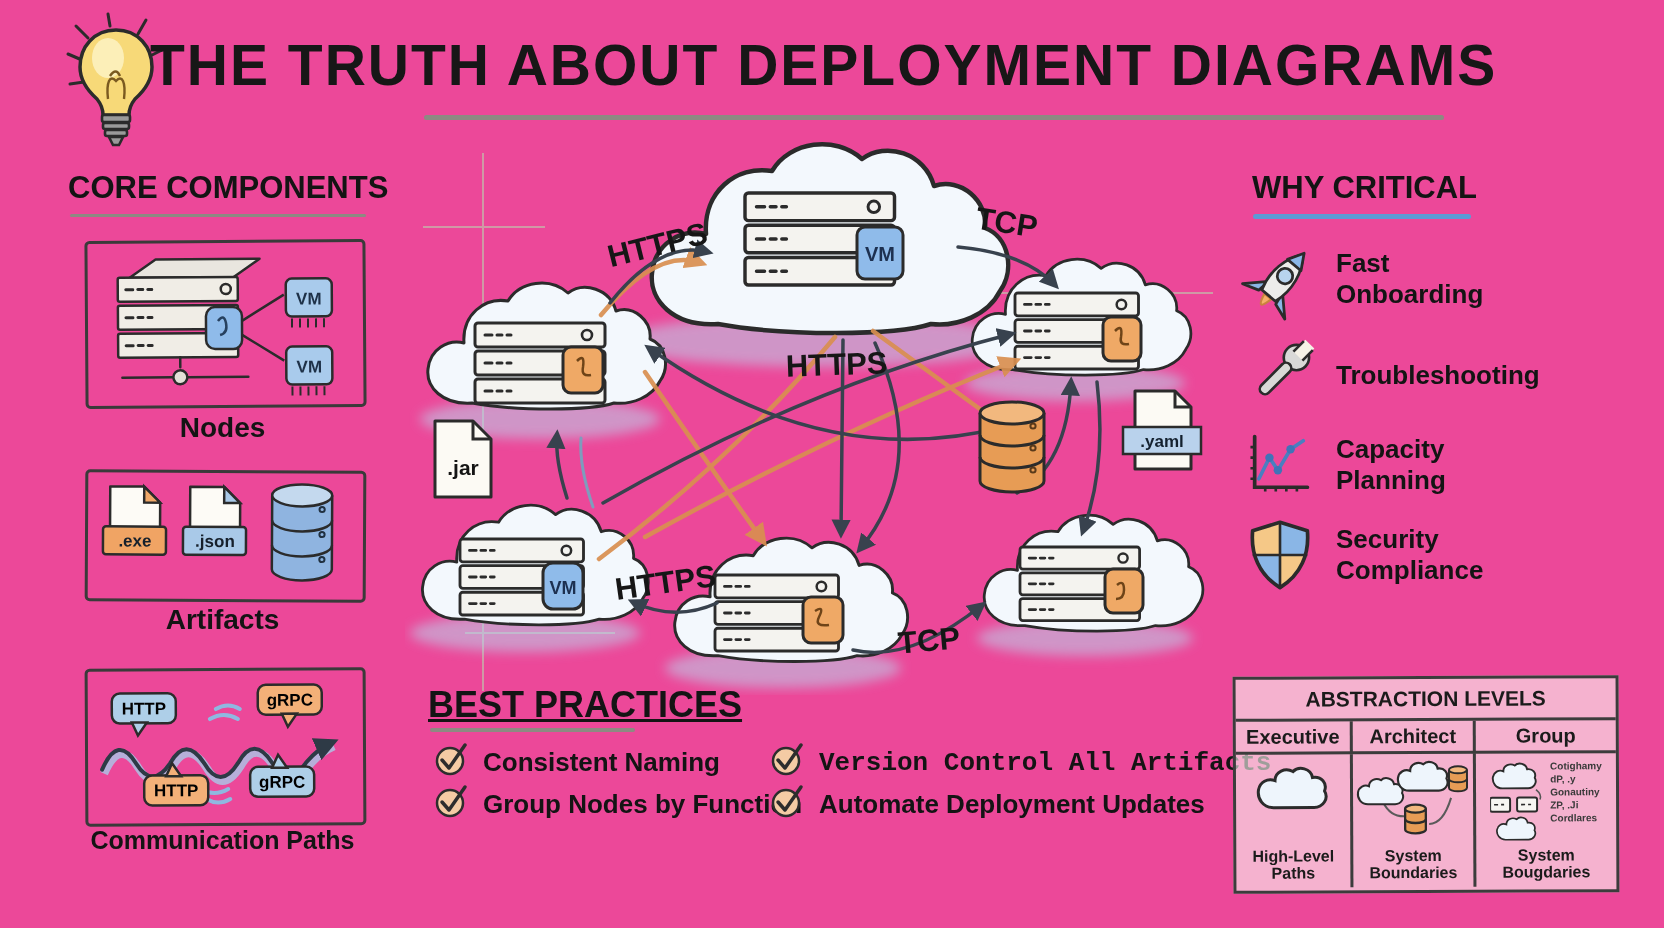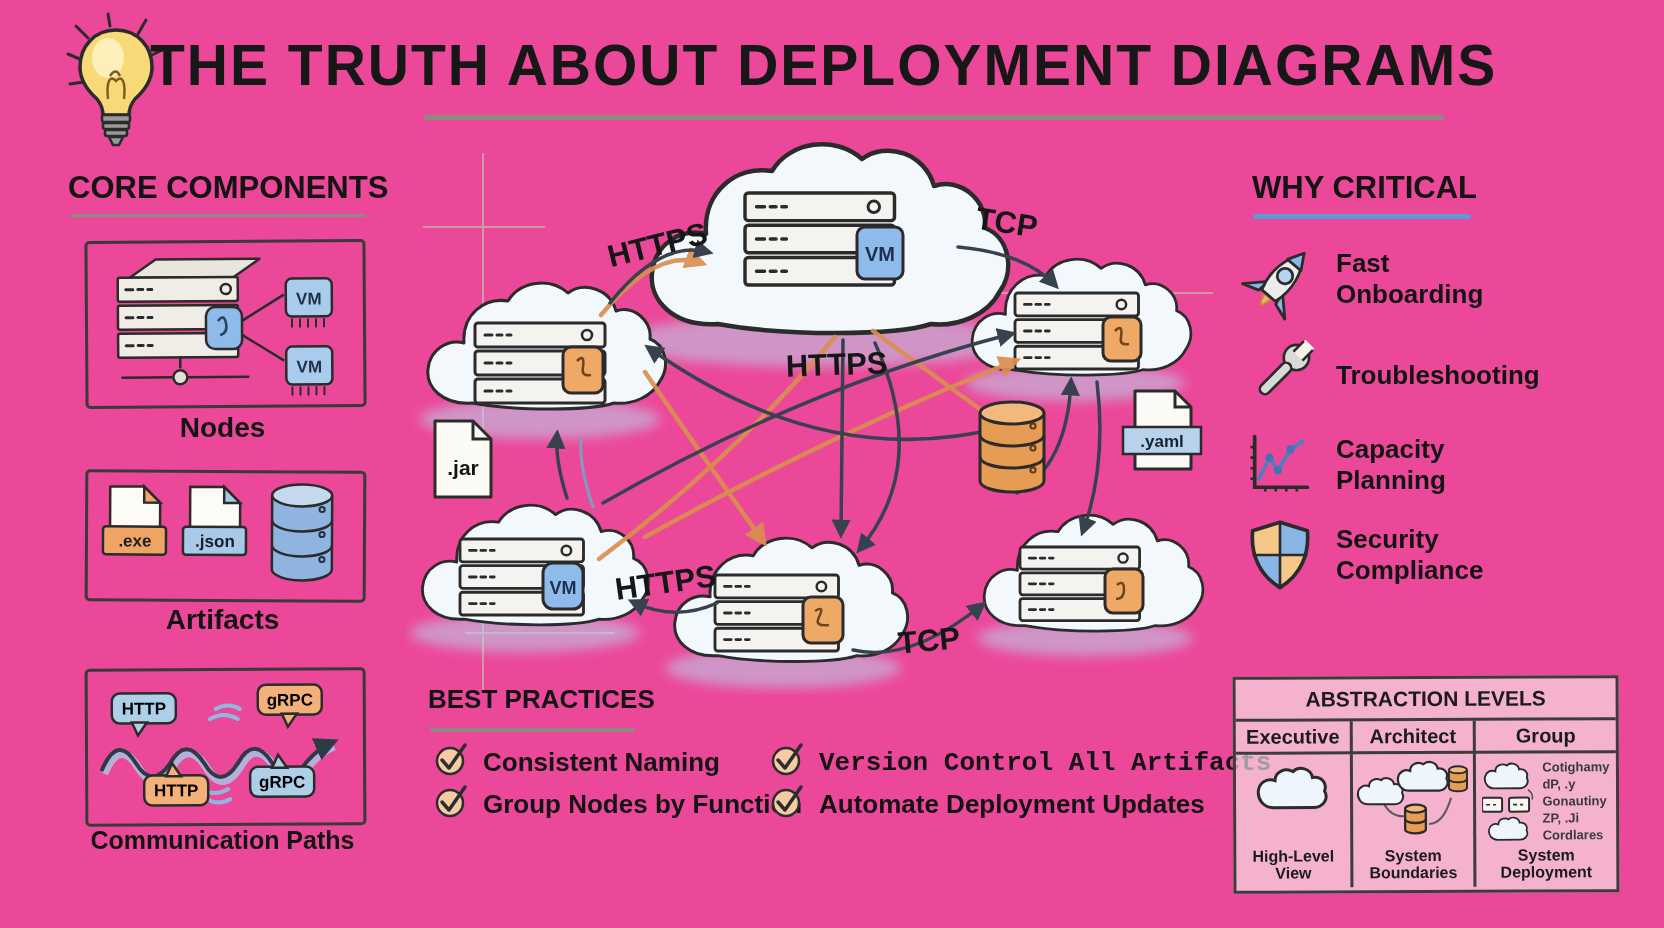--- a/index.html
+++ b/index.html
@@ -24,21 +24,21 @@
   .atable{border:3px solid #3c3c3c;background:rgba(252,250,244,.6);transform:rotate(-0.25deg);}
   .t-cap{height:39px;border-bottom:3px solid #3c3c3c;display:flex;align-items:center;justify-content:center;
          font-size:21px;font-weight:700;}
   .t-row{display:flex;}
   .t-h{height:33px;display:flex;align-items:center;justify-content:center;font-size:20px;font-weight:700;
        border-right:3px solid #3c3c3c;box-sizing:border-box;border-bottom:3px solid #3c3c3c;}
   .t-c{height:133px;display:flex;flex-direction:column;align-items:center;justify-content:flex-start;
        border-right:3px solid #3c3c3c;box-sizing:border-box;padding-top:6px;}
   .t-h:last-child,.t-c:last-child{border-right:none;}
   .t-caption{margin-top:auto;font-size:16px;font-weight:700;text-align:center;line-height:1.1;padding-bottom:5px;}
-  .dv-notes{font-size:13px;font-weight:700;color:#3a3a3a;line-height:1.3;}
+  .dv-notes{font-size:10px;font-weight:700;color:#3a3a3a;line-height:1.3;}
   .dv-wrap{display:flex;flex-direction:row;align-items:flex-start;gap:4px;}
   svg text{font-family:"Liberation Sans",sans-serif;}
 </style>
 </head>
 <body>
 
 <div id="canvas">
 
   <svg class="abs" style="left:58px;top:10px;" width="120" height="140" viewBox="0 0 120 140">
     <g stroke="#2b2b2b" stroke-width="3" stroke-linecap="round">
@@ -344,21 +344,21 @@
       <rect x="10" y="4" width="28" height="33" fill="#f5c887"></rect>
       <rect x="38" y="4" width="28" height="33" fill="#8ab6e6"></rect>
       <rect x="10" y="37" width="28" height="34" fill="#8ab6e6"></rect>
       <rect x="38" y="37" width="28" height="34" fill="#f5c887"></rect>
     </g>
     <path d="M38,6 V68 M12,37 H64" stroke="#2b2b2b" stroke-width="2.5"></path>
     <path d="M38,6 L64,14 C66,36 58,56 38,68 C18,56 10,36 12,14 Z" fill="none" stroke="#2b2b2b" stroke-width="3.5" stroke-linejoin="round"></path>
   </svg>
   <div class="abs wc-label" style="left:1336px;top:524px;width:180px;">Security Compliance</div>
 
-  <div class="abs h2" style="left:428px;top:684px;font-size:26px;">BEST PRACTICES</div>
+  <div class="abs h2" style="left:428px;top:684px;font-size:36px;text-decoration:underline;">BEST PRACTICES</div>
   <div class="abs rule" style="left:430px;top:728px;width:205px;height:4px;"></div>
 
   <div class="abs bp-item" style="left:432px;top:740px;">
     <svg width="38" height="38" viewBox="0 0 38 38">
       <circle cx="18" cy="21" r="13" fill="#f4cba4" stroke="#2d2d2d" stroke-width="2.5"></circle>
       <path d="M10,20 L17,28 L33,5" fill="none" stroke="#2d2d2d" stroke-width="3.5" stroke-linecap="round" stroke-linejoin="round"></path>
     </svg>
     <span class="bp-text">Consistent Naming</span>
   </div>
   <div class="abs bp-item" style="left:432px;top:782px;">
@@ -388,21 +388,21 @@
     <div class="t-row">
       <div class="t-h" style="width:117px;">Executive</div>
       <div class="t-h" style="width:123px;">Architect</div>
       <div class="t-h" style="width:140px;">Group</div>
     </div>
     <div class="t-row">
       <div class="t-c" style="width:117px;">
         <svg width="84" height="56" viewBox="0 0 84 56">
           <path transform="translate(6,8) scale(1.5)" d="M11,26 C4,26 0,20 1,14 C2,9 7,6 12,8 C12,2 19,-1 24,2 C28,-2 36,0 37,6 C43,5 47,10 45,15 C48,20 44,26 38,26 Z" fill="#eef5fc" stroke="#2b2b2b" stroke-width="2"></path>
         </svg>
-        <div class="t-caption" style="width:100px;">High-Level View</div>
+        <div class="t-caption" style="width:100px;">High-Level Paths</div>
       </div>
       <div class="t-c" style="width:123px;">
         <svg width="116" height="78" viewBox="0 0 116 78">
           <g fill="none" stroke="#5a5a5a" stroke-width="2">
             <path d="M28,42 Q36,58 52,56 M72,30 Q82,24 92,20 M74,64 Q88,64 96,38"></path>
           </g>
           <path transform="translate(2,18) scale(1.0)" d="M11,26 C4,26 0,20 1,14 C2,9 7,6 12,8 C12,2 19,-1 24,2 C28,-2 36,0 37,6 C43,5 47,10 45,15 C48,20 44,26 38,26 Z" fill="#eef5fc" stroke="#2b2b2b" stroke-width="2"></path>
           <path transform="translate(42,2) scale(1.1)" d="M11,26 C4,26 0,20 1,14 C2,9 7,6 12,8 C12,2 19,-1 24,2 C28,-2 36,0 37,6 C43,5 47,10 45,15 C48,20 44,26 38,26 Z" fill="#eef5fc" stroke="#2b2b2b" stroke-width="2"></path>
           <g transform="translate(94,6)">
             <path d="M0,4 V22 A9,3.5 0 0 0 18,22 V4" fill="#e79c55" stroke="#2b2b2b" stroke-width="2"></path>
@@ -430,18 +430,18 @@
             <path transform="translate(6,58) scale(0.85)" d="M11,26 C4,26 0,20 1,14 C2,9 7,6 12,8 C12,2 19,-1 24,2 C28,-2 36,0 37,6 C43,5 47,10 45,15 C48,20 44,26 38,26 Z" fill="#eef5fc" stroke="#2b2b2b" stroke-width="2"></path>
           </svg>
           <div class="dv-notes">
             <div>Cotighamy</div>
             <div>dP, .y</div>
             <div>Gonautiny</div>
             <div>ZP, .Ji</div>
             <div>Cordlares</div>
           </div>
         </div>
-        <div class="t-caption" style="width:120px;">System Deployment</div>
+        <div class="t-caption" style="width:120px;">System Bougdaries</div>
       </div>
     </div>
   </div>
 
 </div>
 
 </body></html>

